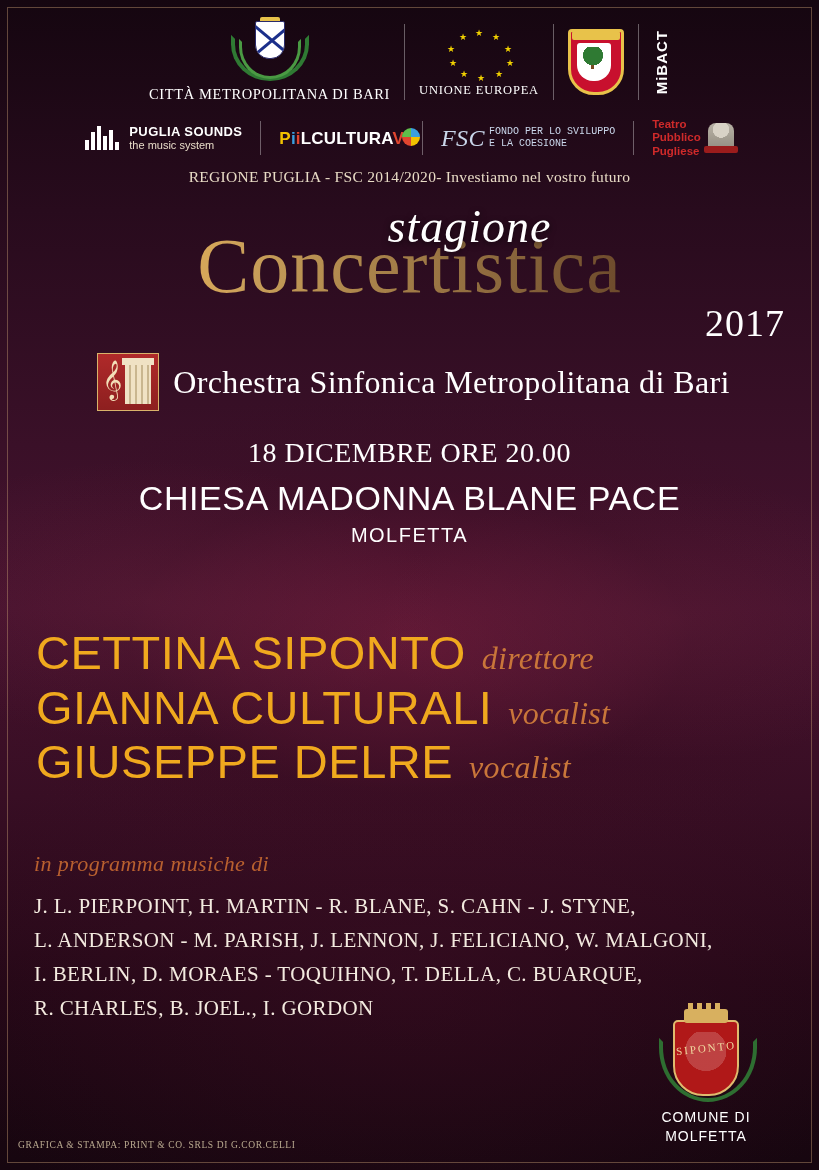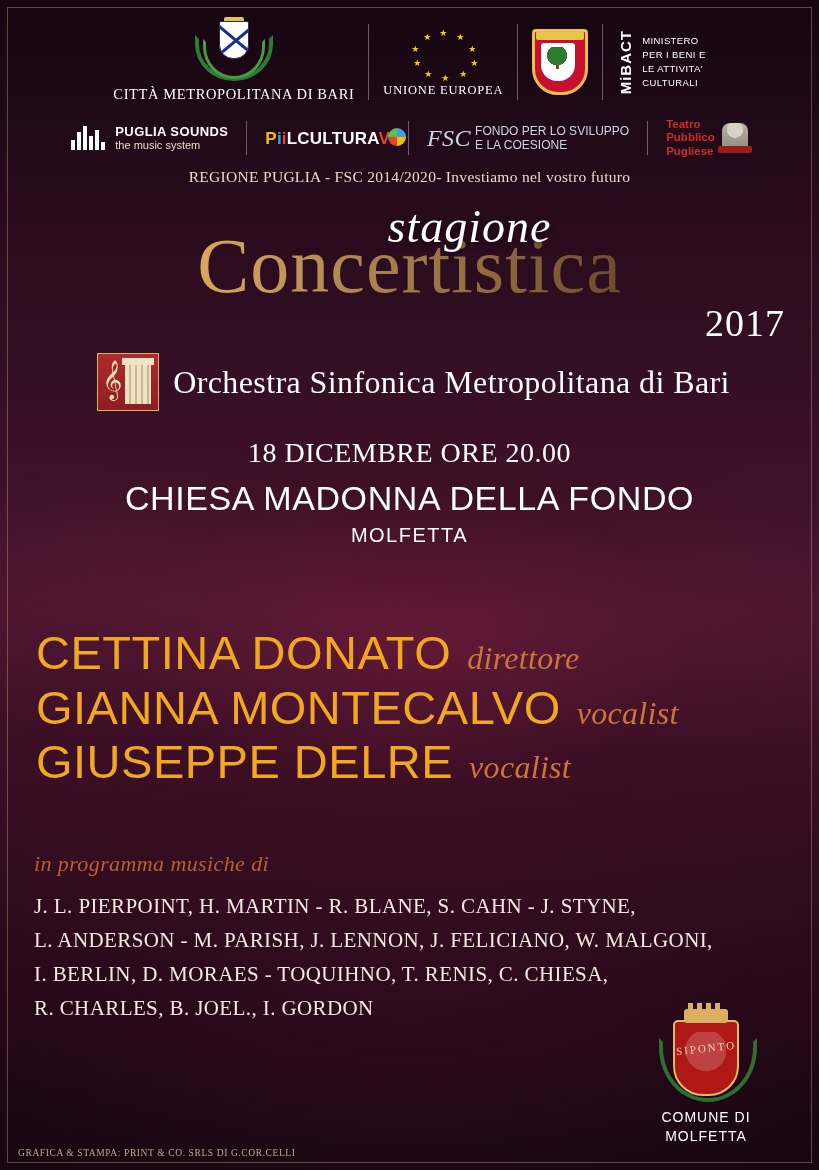--- a/index.html
+++ b/index.html
@@ -147,21 +147,21 @@
 
   .piil { position: relative; display: flex; flex-direction: row; align-items: flex-start; line-height: 1.0; }
   .piil-1 { font-family: "Liberation Sans", sans-serif; font-size: 17px; font-weight: 700; letter-spacing: .2px; }
   .piil-2 { font-family: "Liberation Sans", sans-serif; font-size: 17px; font-weight: 700; letter-spacing: .2px; }
   .c-y { color: #f2c200; } .c-b { color: #3aa0e0; } .c-r { color: #e0452f; } .c-w { color:#fff; }
   .piil-dot { position: absolute; right: -16px; top: -2px; width: 18px; height: 18px; border-radius: 50%;
      background: conic-gradient(#3aa0e0 0 25%, #f2c200 0 50%, #e0452f 0 75%, #5fbf4b 0 100%); }
 
   .fsc { display: flex; align-items: center; gap: 4px; }
   .fsc-t { font-family: "Liberation Serif", serif; font-style: italic; font-size: 24px; color: #c9d6ea; letter-spacing: .5px; }
-  .fsc-s { font-family: Liberation Sans, sans-serif; font-size: 12px; color: #c9d6ea; line-height: 1.2; }
+  .fsc-s { font-family: Liberation Mono, monospace; font-size: 10px; color: #c9d6ea; line-height: 1.2; }
 
   .tpp { display: flex; align-items: center; gap: 7px; }
   .tpp-t { font-family: "Liberation Sans", sans-serif; font-size: 11.5px; font-weight: 700; color: #cf2a2a; line-height: 1.15; }
   .tpp-fig { width: 26px; height: 30px; background:
       radial-gradient(circle at 50% 22%, #d8d2c6 0 30%, rgba(0,0,0,0) 31%),
       linear-gradient(#b8b2a6,#8e887c);
       border-radius: 8px 8px 3px 3px; position: relative; }
   .tpp-fig::after { content:""; position:absolute; left:-4px; bottom:0; width:34px; height:7px; background:#9b1c1c; border-radius:2px; }
 
   .fsc-line {
@@ -338,21 +338,21 @@
     position: absolute; left: -16px; top: 16px; width: 98px; height: 64px;
     border: 4px solid #2e6e31; border-top-color: transparent;
     border-radius: 0 0 50% 50% / 0 0 85% 85%;
   }
   .mc-text {
     margin-top: 12px;
     font-family: "Liberation Sans", sans-serif;
     font-size: 14px; color: #fff; letter-spacing: 1px; line-height: 1.35;
   }
   .credit {
-    position: absolute; left: 18px; bottom: 12px; z-index: 8;
+    position: absolute; left: 18px; bottom: 20px; z-index: 8;
     font-family: "Liberation Serif", serif;
     font-size: 9.5px; color: #b9a98f; letter-spacing: .6px;
   }
 </style>
 </head>
 <body>
 
 <div class="poster">
   <div class="frame"></div>
 
@@ -403,24 +403,20 @@
             <div class="rp-top"></div>
           </div>
         </div>
       </div>
 
       <div class="vdiv"></div>
 
       <div class="logo-cell">
         <div class="mb">
           <div class="mb-mark">MiBACT</div>
-          <div class="mb-txt" style="white-space:pre-line">MINISTERO
-PER I BENI E
-LE ATTIVITA'
-CULTURALI</div>
         </div>
       </div>
 
     </div>
 
     <div class="logo-row-2">
 
       <div class="ps">
         <div class="ps-bars">
           <i style="height:10px"></i>
@@ -478,43 +474,43 @@
 
   <div class="orch-row">
     <div class="osm-logo">
       <div class="clef">𝄞</div>
       <div class="tower"></div>
     </div>
     <div class="orch-name">Orchestra Sinfonica Metropolitana di Bari</div>
   </div>
 
   <div class="date-line">18 DICEMBRE ORE 20.00</div>
-  <div class="venue">CHIESA MADONNA DELLA FONDO</div>
+  <div class="venue">CHIESA MADONNA BLANE PACE</div>
   <div class="city">MOLFETTA</div>
 
   <div class="artists">
     <div class="artist">
-      <span class="nm">CETTINA DONATO</span>
+      <span class="nm">CETTINA SIPONTO</span>
       <span class="role">direttore</span>
     </div>
     <div class="artist">
-      <span class="nm">GIANNA MONTECALVO</span>
+      <span class="nm">GIANNA CULTURALI</span>
       <span class="role">vocalist</span>
     </div>
     <div class="artist">
       <span class="nm">GIUSEPPE DELRE</span>
       <span class="role">vocalist</span>
     </div>
   </div>
 
   <div class="prog-head">in programma musiche di</div>
   <div class="prog-list">
     <div>J. L. PIERPOINT, H. MARTIN - R. BLANE, S. CAHN - J. STYNE,</div>
     <div>L. ANDERSON - M. PARISH, J. LENNON, J. FELICIANO, W. MALGONI,</div>
-    <div>I. BERLIN, D. MORAES - TOQUIHNO, T. RENIS, C. CHIESA,</div>
+    <div>I. BERLIN, D. MORAES - TOQUIHNO, T. DELLA, C. BUARQUE,</div>
     <div>R. CHARLES, B. JOEL., I. GORDON</div>
   </div>
 
   <div class="molfetta-crest">
     <div class="mc-shield">
       <div class="mc-wreath"></div>
       <div class="mc-crown"></div>
       <div class="mc-letters">SIPONTO</div>
     </div>
     <div class="mc-text">COMUNE DI</div>

